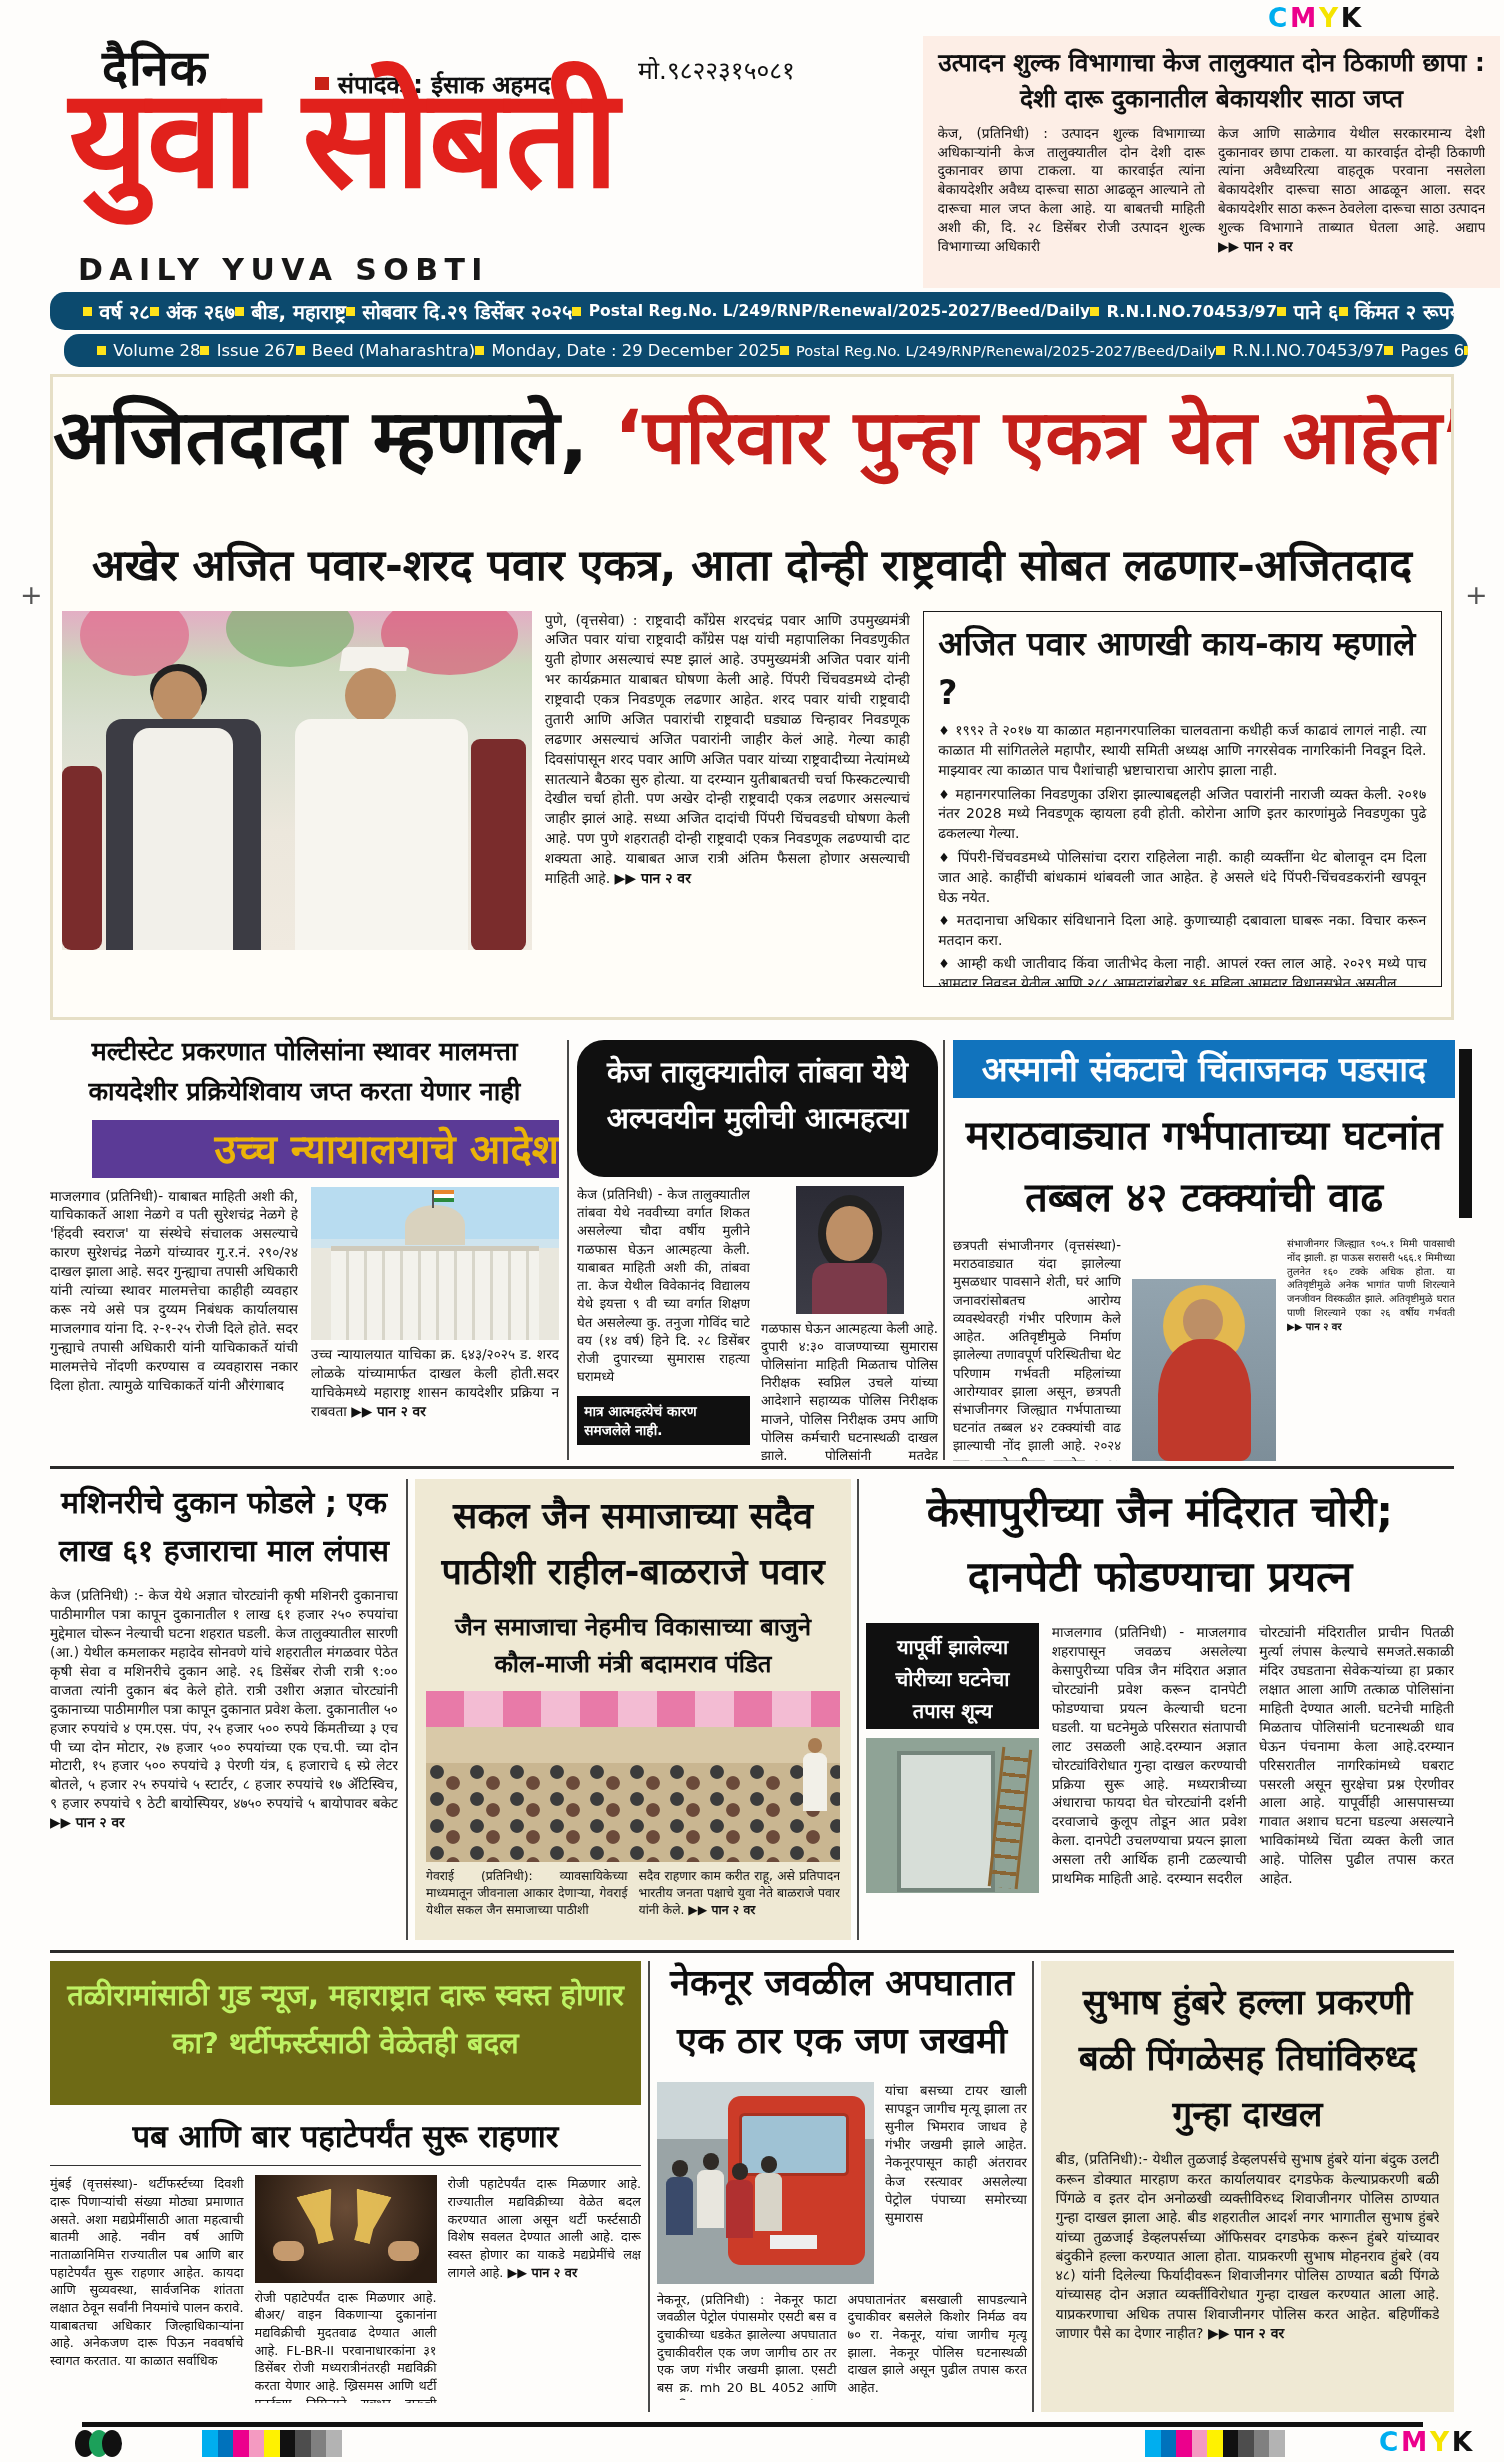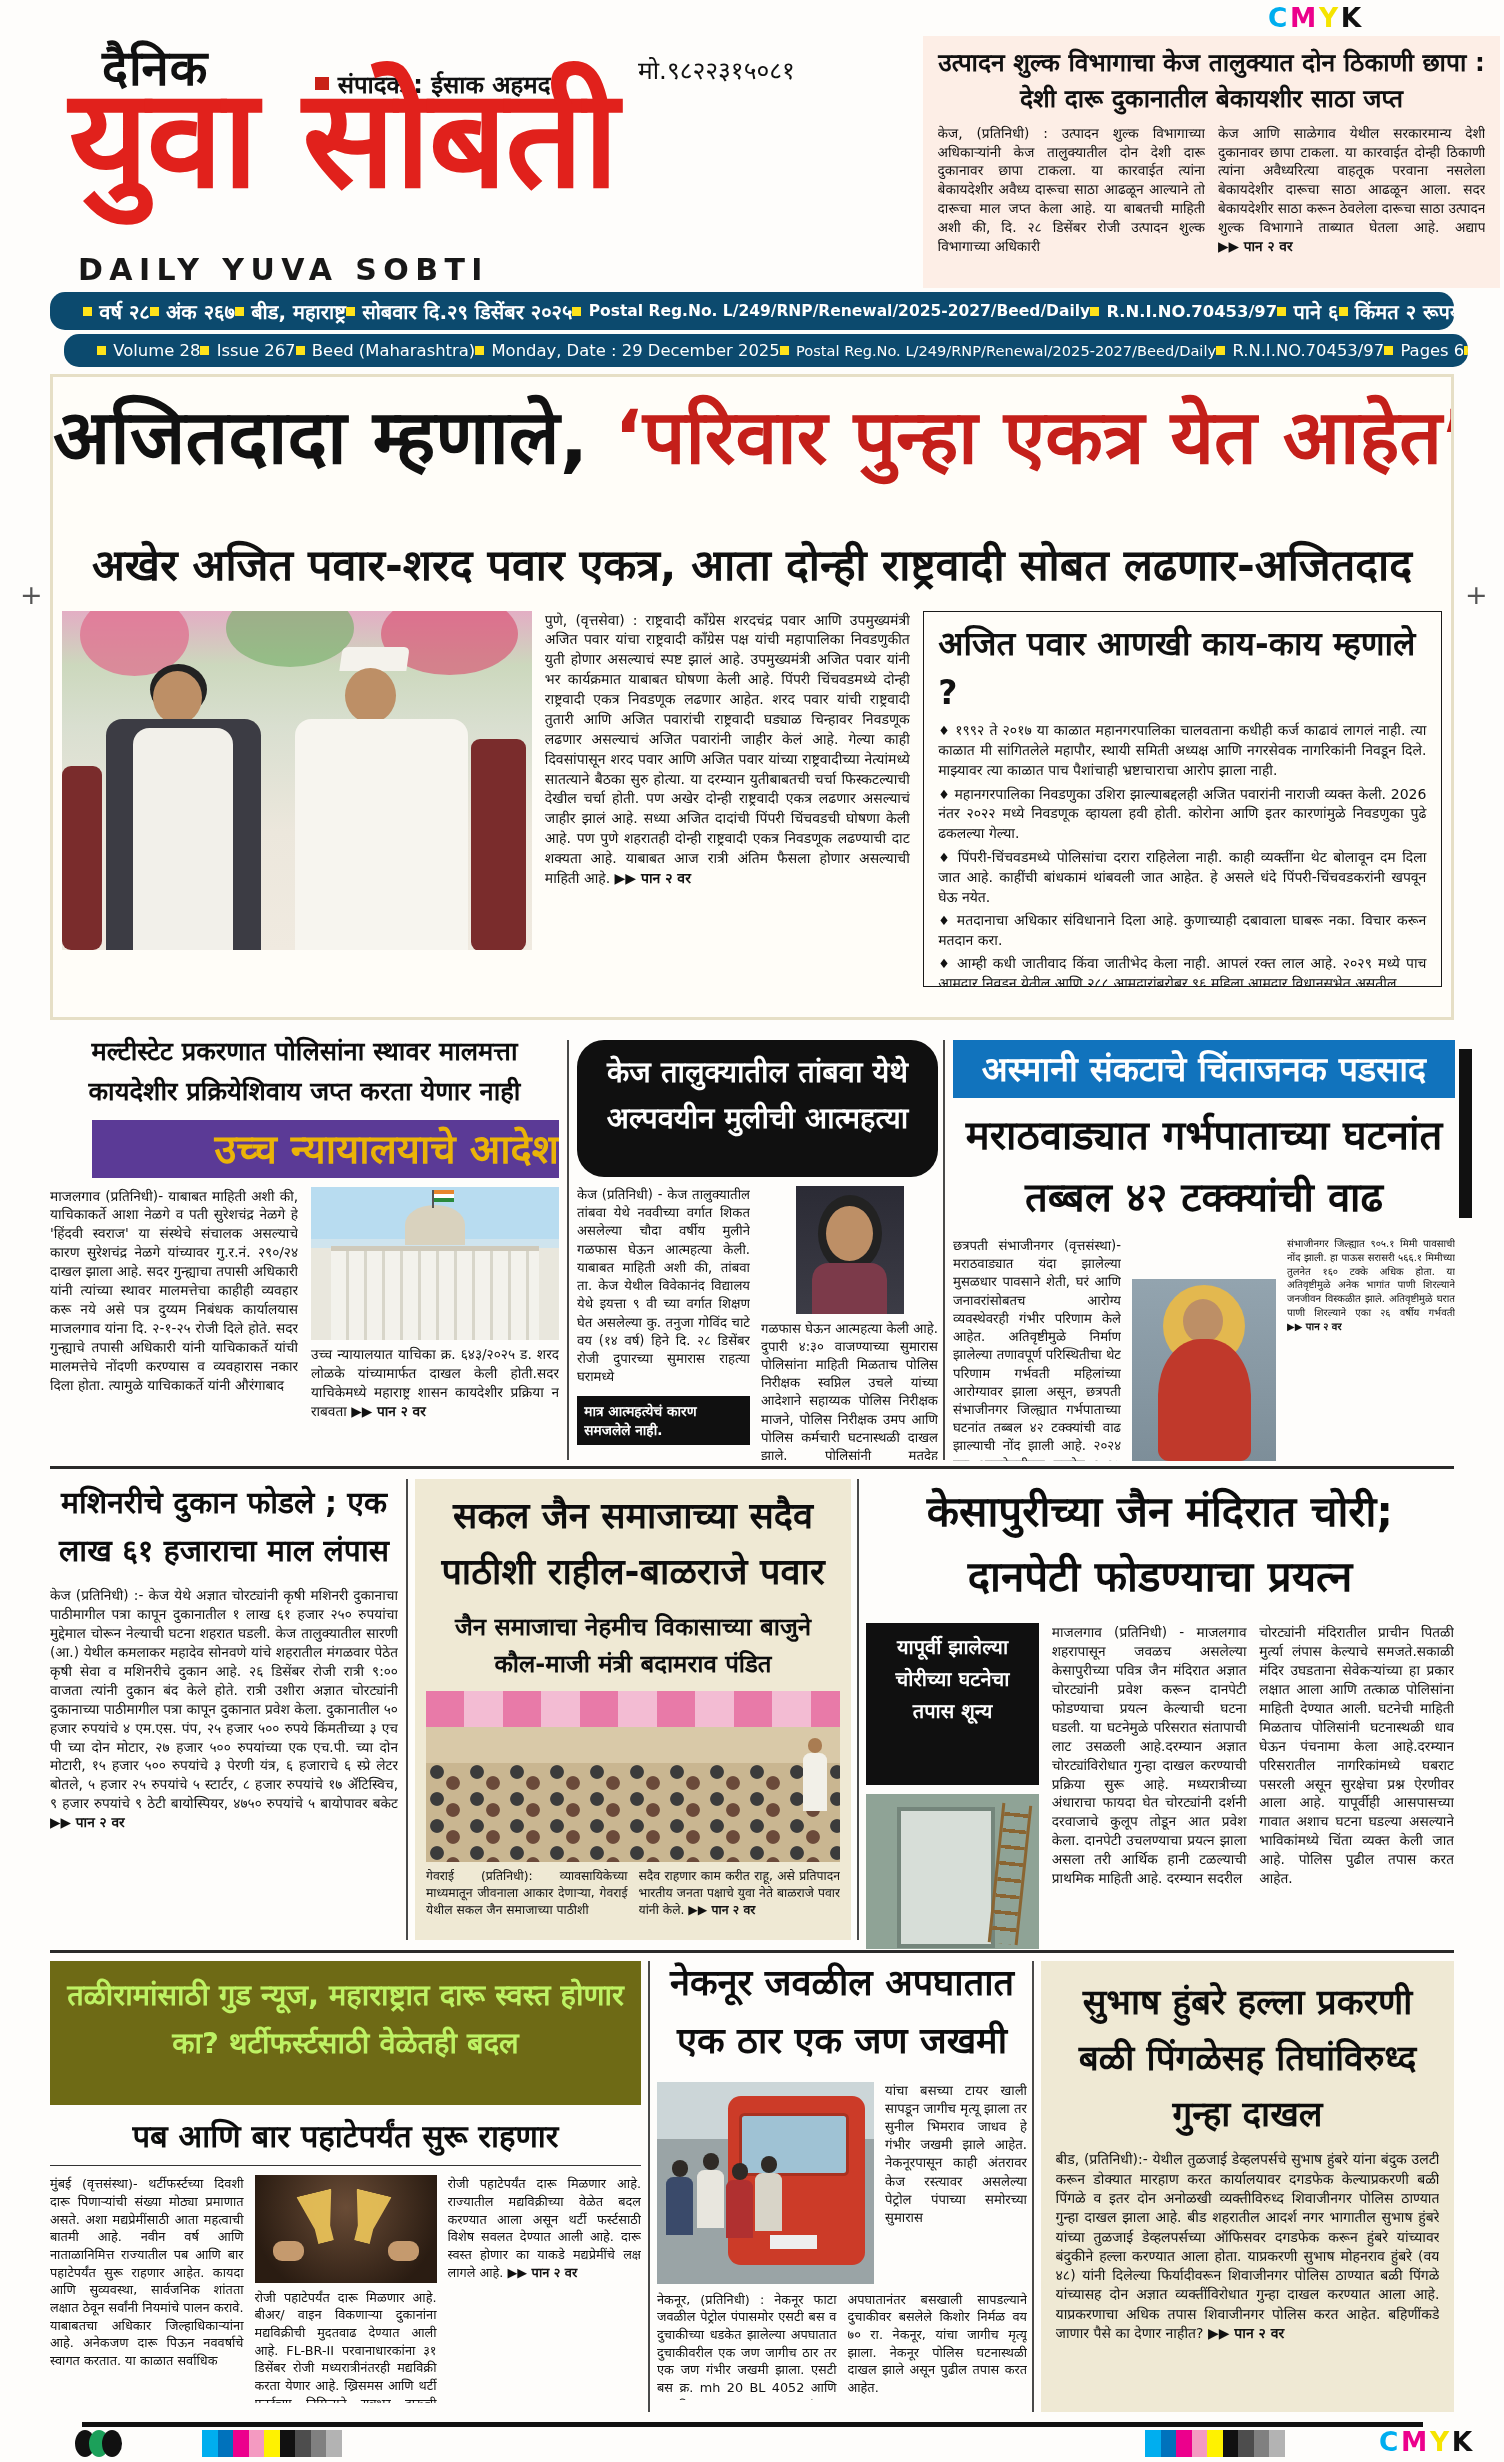--- a/index.html
+++ b/index.html
@@ -241,21 +241,21 @@
       </div>
 
       <div class="lead-body just" style="width:365px;height:345px;">
         <span>पुणे, (वृत्तसेवा) : राष्ट्रवादी काँग्रेस शरदचंद्र पवार आणि उपमुख्यमंत्री अजित पवार यांचा राष्ट्रवादी काँग्रेस पक्ष यांची महापालिका निवडणुकीत युती होणार असल्याचं स्पष्ट झालं आहे. उपमुख्यमंत्री अजित पवार यांनी भर कार्यक्रमात याबाबत घोषणा केली आहे. पिंपरी चिंचवडमध्ये दोन्ही राष्ट्रवादी एकत्र निवडणूक लढणार आहेत. शरद पवार यांची राष्ट्रवादी तुतारी आणि अजित पवारांची राष्ट्रवादी घड्याळ चिन्हावर निवडणूक लढणार असल्याचं अजित पवारांनी जाहीर केलं आहे. गेल्या काही दिवसांपासून शरद पवार आणि अजित पवार यांच्या राष्ट्रवादीच्या नेत्यांमध्ये सातत्याने बैठका सुरु होत्या. या दरम्यान युतीबाबतची चर्चा फिस्कटल्याची देखील चर्चा होती. पण अखेर दोन्ही राष्ट्रवादी एकत्र लढणार असल्याचं जाहीर झालं आहे. सध्या अजित दादांची पिंपरी चिंचवडची घोषणा केली आहे. पण पुणे शहरातही दोन्ही राष्ट्रवादी एकत्र निवडणूक लढण्याची दाट शक्यता आहे. याबाबत आज रात्री अंतिम फैसला होणार असल्याची माहिती आहे.</span> <span class="cont">▶▶ पान २ वर</span>
       </div>
 
       <div class="sidebox" style="flex:1;height:376px;">
         <div class="sidebox-title">अजित पवार आणखी काय-काय म्हणाले ?</div>
         <ul>
           <li>१९९२ ते २०१७ या काळात महानगरपालिका चालवताना कधीही कर्ज काढावं लागलं नाही. त्या काळात मी सांगितलेले महापौर, स्थायी समिती अध्यक्ष आणि नगरसेवक नागरिकांनी निवडून दिले. माझ्यावर त्या काळात पाच पैशांचाही भ्रष्टाचाराचा आरोप झाला नाही.</li>
-          <li>महानगरपालिका निवडणुका उशिरा झाल्याबद्दलही अजित पवारांनी नाराजी व्यक्त केली. 2026 नंतर २०२२ मध्ये निवडणूक व्हायला हवी होती. कोरोना आणि इतर कारणांमुळे निवडणुका पुढे ढकलल्या गेल्या.</li>
+          <li>महानगरपालिका निवडणुका उशिरा झाल्याबद्दलही अजित पवारांनी नाराजी व्यक्त केली. २०१७ नंतर 2028 मध्ये निवडणूक व्हायला हवी होती. कोरोना आणि इतर कारणांमुळे निवडणुका पुढे ढकलल्या गेल्या.</li>
           <li>पिंपरी-चिंचवडमध्ये पोलिसांचा दरारा राहिलेला नाही. काही व्यक्तींना थेट बोलावून दम दिला जात आहे. काहींची बांधकामं थांबवली जात आहेत. हे असले धंदे पिंपरी-चिंचवडकरांनी खपवून घेऊ नयेत.</li>
           <li>मतदानाचा अधिकार संविधानाने दिला आहे. कुणाच्याही दबावाला घाबरू नका. विचार करून मतदान करा.</li>
           <li>आम्ही कधी जातीवाद किंवा जातीभेद केला नाही. आपलं रक्त लाल आहे. २०२९ मध्ये पाच आमदार निवडून येतील आणि २८८ आमदारांबरोबर ९६ महिला आमदार विधानसभेत असतील.</li>
 
         </ul>
       </div>
     </div>
   </div>
 
   <div class="abs" style="left:50px;top:1032px;width:509px;">
@@ -342,21 +342,21 @@
       </div>
     </div>
   </div>
 
   <div class="vrule" style="left:857px;top:1479px;height:461px;"></div>
 
   <div class="abs" style="left:866px;top:1479px;width:588px;">
     <div class="h-black" style="font-size:42px;line-height:1.55;height:137px;">केसापुरीच्या जैन मंदिरात चोरी; दानपेटी फोडण्याचा प्रयत्न</div>
     <div class="colrow" style="gap:12.8px;margin-top:7.3px;">
       <div style="width:173px;">
-        <div class="box-black" style="height:162px;font-size:20px;line-height:1.6;padding:7.3px;box-sizing:border-box;">यापूर्वी झालेल्या चोरीच्या घटनेचा तपास शून्य</div>
+        <div class="box-black" style="height:106px;font-size:20px;line-height:1.6;padding:7.3px;box-sizing:border-box;">यापूर्वी झालेल्या चोरीच्या घटनेचा तपास शून्य</div>
         <div class="photo door-photo" style="width:100%;height:155px;margin-top:9px;">
           <div class="door"></div>
           <div class="ladder"></div>
         </div>
       </div>
       <div class="smallbody just" style="flex:1;font-size:13.7px;height:310px;">माजलगाव (प्रतिनिधी) - माजलगाव शहरापासून जवळच असलेल्या केसापुरीच्या पवित्र जैन मंदिरात अज्ञात चोरट्यांनी प्रवेश करून दानपेटी फोडण्याचा प्रयत्न केल्याची घटना घडली. या घटनेमुळे परिसरात संतापाची लाट उसळली आहे.दरम्यान अज्ञात चोरट्यांविरोधात गुन्हा दाखल करण्याची प्रक्रिया सुरू आहे. मध्यरात्रीच्या अंधाराचा फायदा घेत चोरट्यांनी दर्शनी दरवाजाचे कुलूप तोडून आत प्रवेश केला. दानपेटी उचलण्याचा प्रयत्न झाला असला तरी आर्थिक हानी टळल्याची प्राथमिक माहिती आहे. दरम्यान सदरील</div>
       <div class="smallbody just" style="flex:1;font-size:13.7px;height:310px;">चोरट्यांनी मंदिरातील प्राचीन पितळी मुर्त्या लंपास केल्याचे समजते.सकाळी मंदिर उघडताना सेवेकऱ्यांच्या हा प्रकार लक्षात आला आणि तत्काळ पोलिसांना माहिती देण्यात आली. घटनेची माहिती मिळताच पोलिसांनी घटनास्थळी धाव घेऊन पंचनामा केला आहे.दरम्यान परिसरातील नागरिकांमध्ये घबराट पसरली असून सुरक्षेचा प्रश्न ऐरणीवर आला आहे. यापूर्वीही आसपासच्या गावात अशाच घटना घडल्या असल्याने भाविकांमध्ये चिंता व्यक्त केली जात आहे. पोलिस पुढील तपास करत आहेत.</div>
     </div>
   </div>
 

